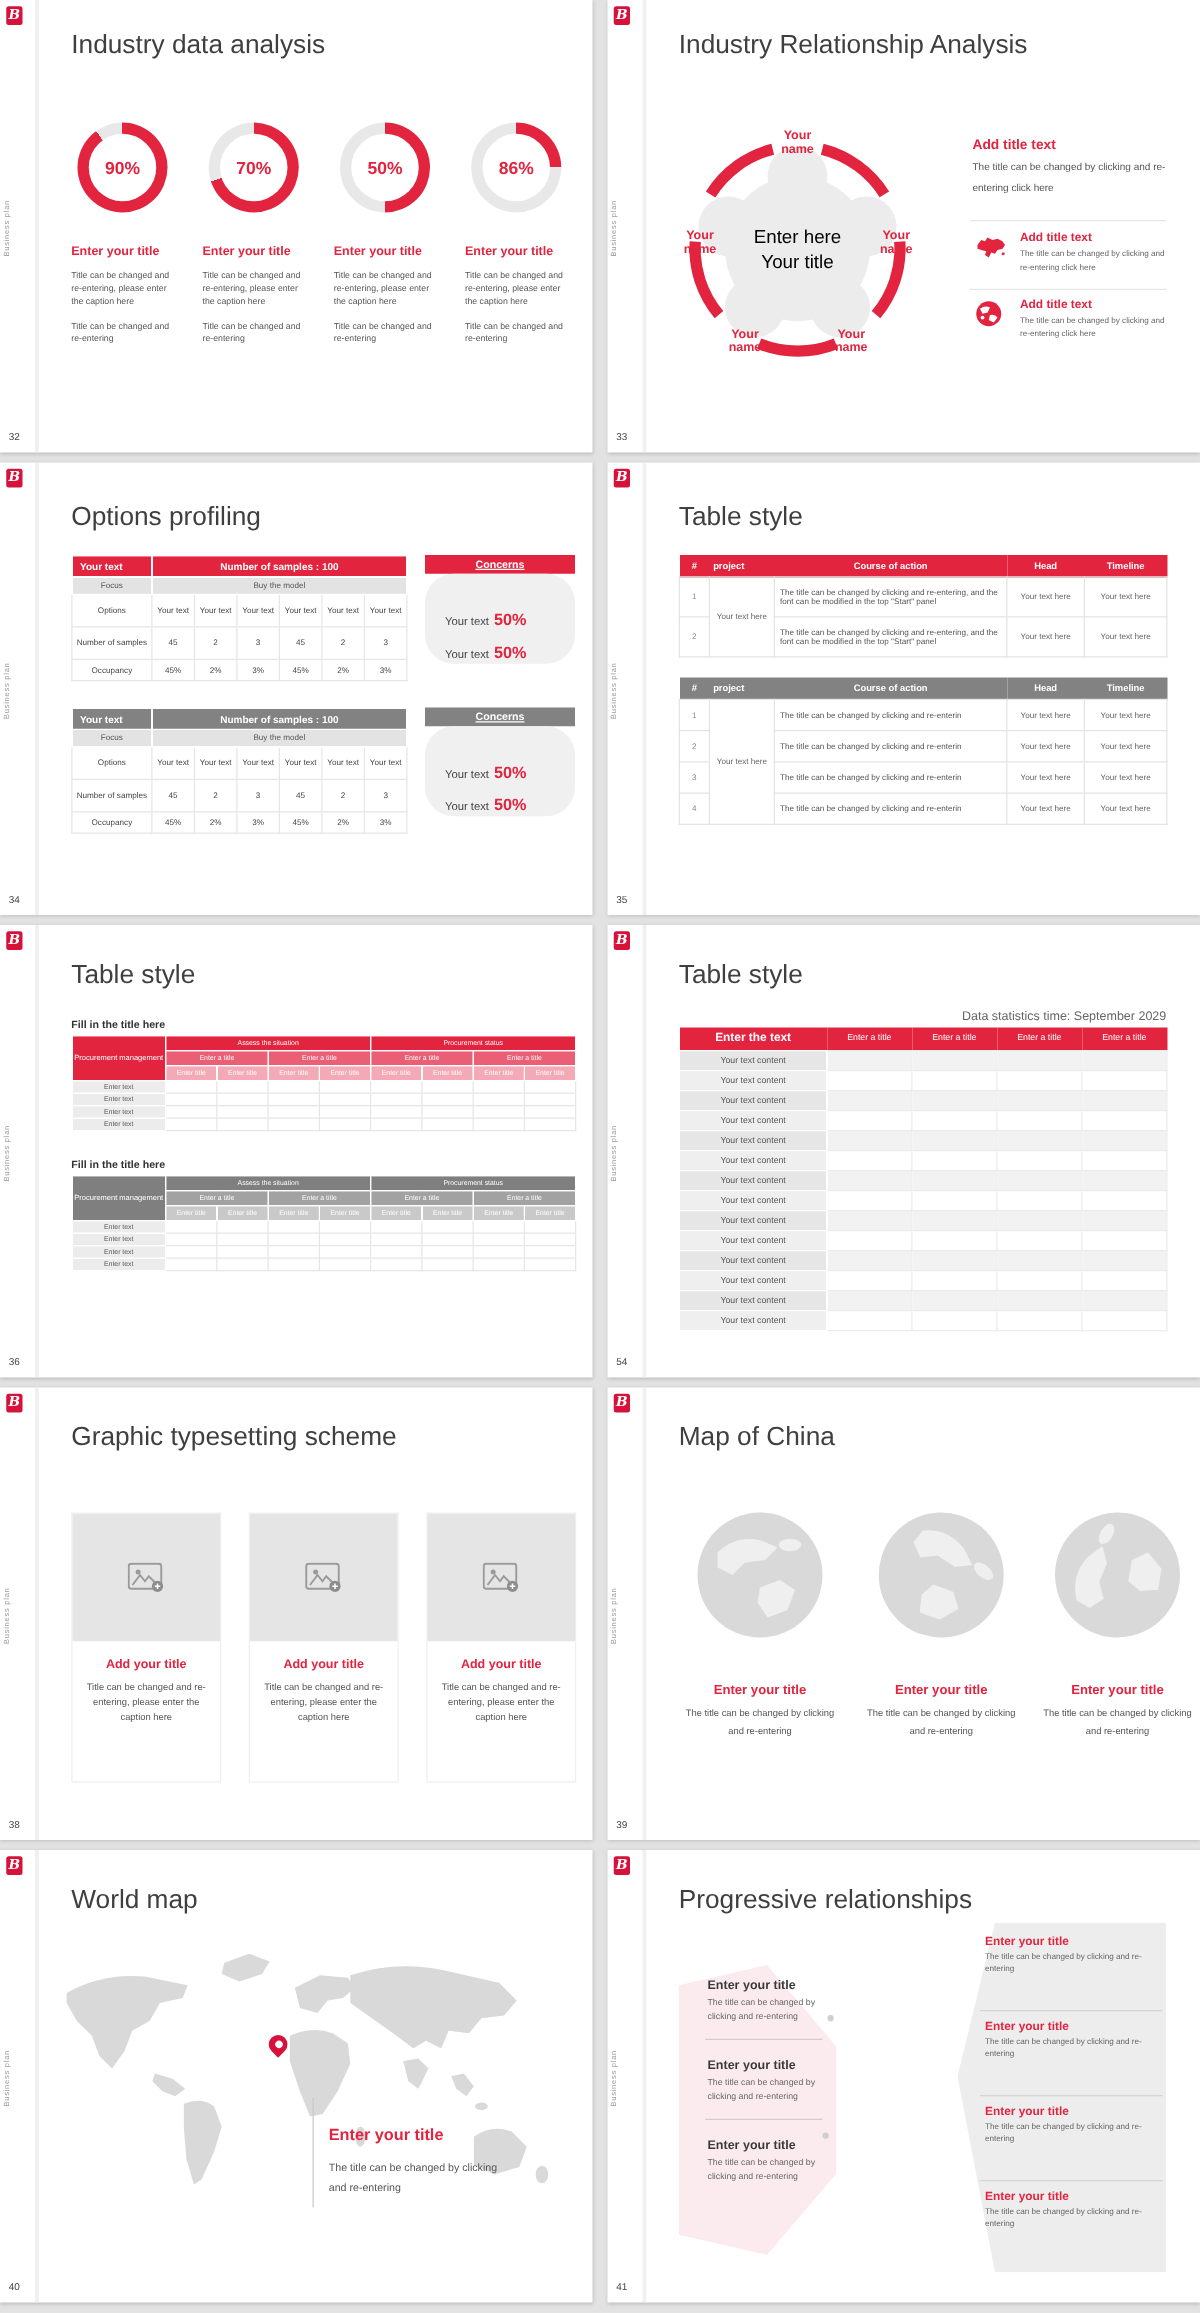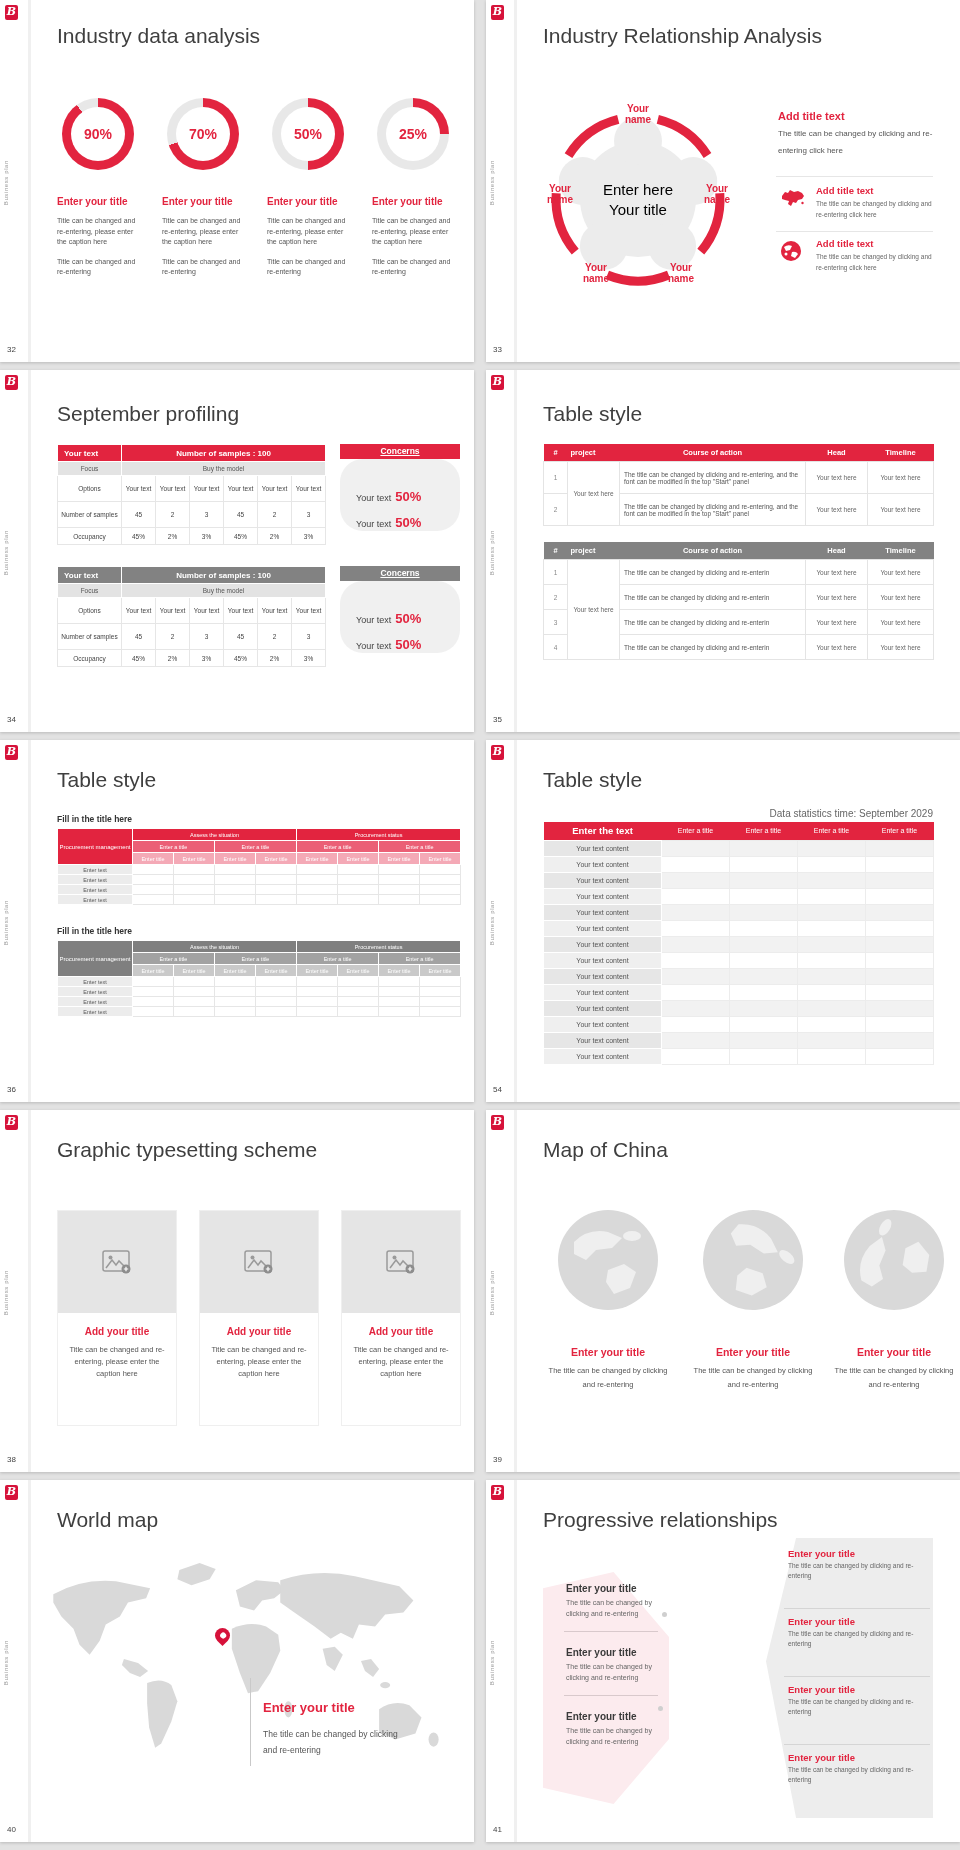--- a/index.html
+++ b/index.html
@@ -173,21 +173,21 @@
               <span class="pct">50%</span>
             </div>
           </div>
       <div class="ittl">Enter your title</div>
       <div class="cap">Title can be changed and re-entering, please enter the caption here</div>
       <div class="cap">Title can be changed and re-entering</div>
     </div>
     <div style="width:89px">
       <div class="donut" id="donut-3" style="background: conic-gradient(rgb(226, 36, 63) 0deg, rgb(226, 36, 63) 25%, rgb(232, 232, 232) 25%, rgb(232, 232, 232) 100%);">
             <div class="hole">
-              <span class="pct">25%</span>
+              <span class="pct">86%</span>
             </div>
           </div>
       <div class="ittl">Enter your title</div>
       <div class="cap">Title can be changed and re-entering, please enter the caption here</div>
       <div class="cap">Title can be changed and re-entering</div>
     </div>
   </div>
   <div class="pageno">32</div>
 </div>
 
@@ -240,21 +240,21 @@
   </svg>
   <div class="abs rtitle" style="left:330px;top:238px">Add title text</div>
   <div class="abs rbody" style="left:330px;top:251px;width:118px">The title can be changed by clicking and re-entering click here</div>
   <div class="pageno">33</div>
 </div>
 
 <div class="slide" style="left:0;top:370px">
   <div class="logo">B</div>
   <div class="vlabel">Business plan</div>
   <div class="sline"></div>
-  <div class="stitle" style="top:32px">September profiling</div>
+  <div class="stitle" style="top:32px">Options profiling</div>
 
   <table class="t34 theme-red abs" style="left:57px;top:74px">
     <colgroup>
           <col style="width:64px">
           <col span="6" style="width:34px">
         </colgroup>
     <tbody>
           <tr class="hd">
             <td class="hl">Your text</td>
             <td colspan="6">Number of samples : 100</td>

